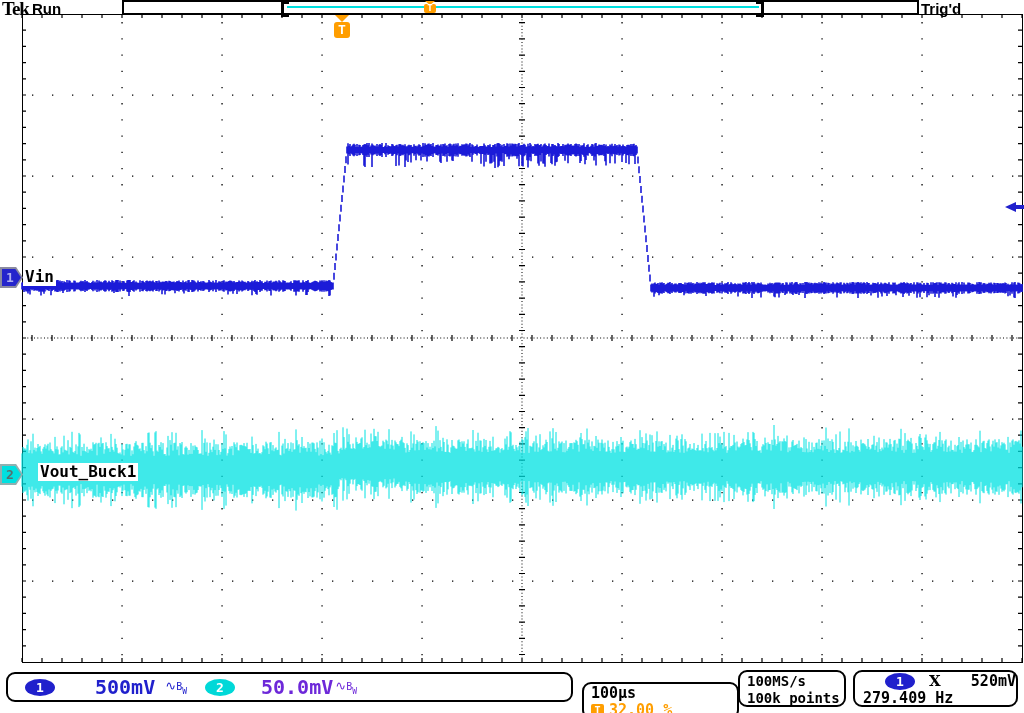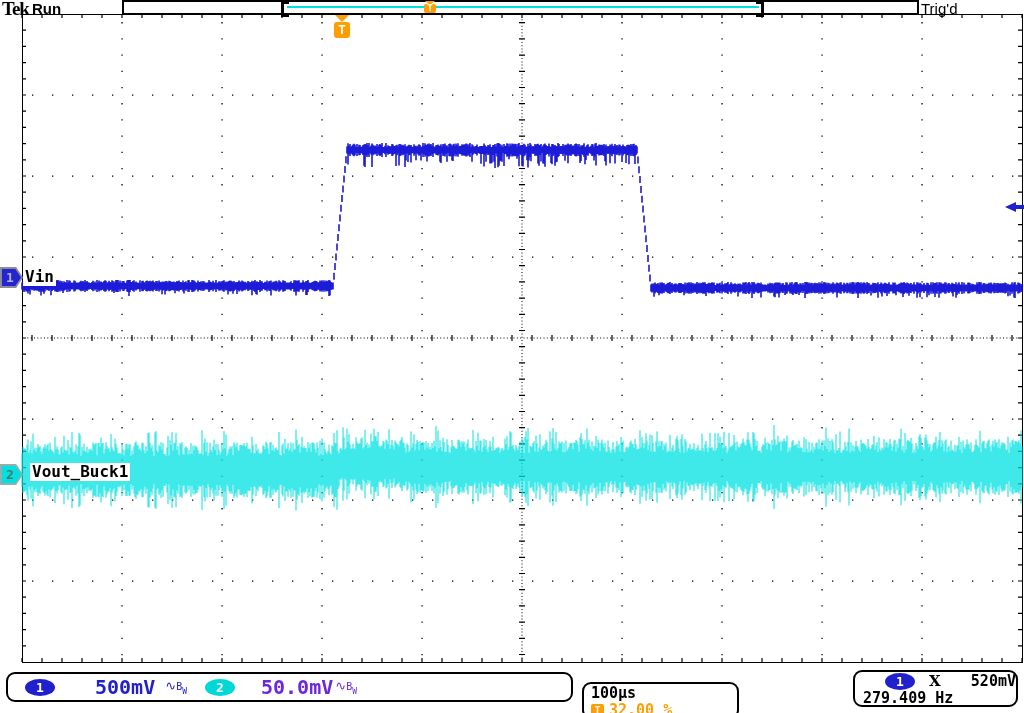--- a/index.html
+++ b/index.html
@@ -4,21 +4,21 @@
 <style>
   html,body{margin:0;padding:0;background:#fff;}
   .screen{position:relative;width:1024px;height:713px;background:#ffffff;overflow:hidden;
           font-family:"DejaVu Sans Mono",monospace;-webkit-font-smoothing:none;}
   .abs{position:absolute;}
   
   .tek-logo{left:2px;top:-2px;font-family:"Liberation Serif",serif;font-weight:bold;
             font-size:19px;letter-spacing:-1px;color:#000;}
   .run-status{left:32px;top:0px;font-family:"Liberation Sans",sans-serif;font-weight:bold;
               font-size:15px;color:#000;}
-  .trigd-status{left:921px;top:0px;font-family:"Liberation Sans",sans-serif;font-weight:normal;
+  .trigd-status{left:921px;top:0px;font-family:"Liberation Sans",sans-serif;font-weight:bold;
                 font-size:15px;color:#000;}
   .record-bar{left:122px;top:0px;width:793px;height:11px;border:2px solid #000;background:#fff;}
   .rb-bracket{position:absolute;top:0;width:5px;height:11px;}
   .rb-bracket.open{left:157px;border-left:3px solid #000;border-top:2px solid #000;border-bottom:2px solid #000;}
   .rb-bracket.close{left:632px;border-right:3px solid #000;border-top:2px solid #000;border-bottom:2px solid #000;}
   .rb-wave{position:absolute;left:163px;top:4px;width:472px;height:2px;background:#00e0e0;}
   .rb-trig{position:absolute;left:300px;top:-1px;width:12px;height:12px;}
   .rb-trig .tri{position:absolute;left:1px;top:0;width:0;height:0;
                 border-left:5px solid transparent;border-right:5px solid transparent;border-top:4px solid #ff9e00;}
   .rb-trig .tee{position:absolute;left:0px;top:3px;width:12px;height:9px;background:#ff9e00;border-radius:2px;
@@ -34,21 +34,21 @@
   .ch-marker .outer{position:absolute;inset:0;clip-path:polygon(0 0,70% 0,100% 50%,70% 100%,0 100%);}
   .ch-marker .inner{position:absolute;inset:2px;clip-path:polygon(0 0,70% 0,100% 50%,70% 100%,0 100%);
                     font-weight:bold;font-size:13px;line-height:17px;text-align:left;padding-left:4px;box-sizing:border-box;}
   .ch1m .outer{background:#8a8aa0;}
   .ch1m .inner{background:#2525cc;color:#b0b0f0;}
   .ch2m .outer{background:#90b0b0;}
   .ch2m .inner{background:#00e0e0;color:#557070;}
   
   .wf-label{background:#fff;color:#000;font-weight:bold;font-size:16px;padding:0 2px;line-height:18px;text-align:right;}
   .vin-label{left:23px;top:268px;}
-  .vout-label{left:30px;top:463px;}
+  .vout-label{left:38px;top:463px;}
   
   .rbox{border:2px solid #000;border-radius:9px;background:#fff;box-sizing:border-box;}
   .box-ch{left:6px;top:672px;width:567px;height:30px;display:flex;align-items:center;}
   .ellipse{width:30px;height:17px;border-radius:50%;color:#fff;font-weight:bold;font-size:13px;
            line-height:17px;text-align:center;flex:none;}
   .ellipse.c1{background:#2020cc;}
   .ellipse.c2{background:#00d8d8;}
   .scale-text{font-weight:bold;font-size:20px;}
   .c1t{color:#2020cc;}
   .c2t{color:#6d28d9;}
@@ -126,20 +126,24 @@
   </div>
 
   <div class="abs rbox box-hor">
     <div class="rrow">100µs</div>
     <div class="rrow orange">
       <span class="tbadge">T</span>
       <span>32.00 %</span>
     </div>
   </div>
 
+  <div class="abs rbox box-acq">
+    <div class="rrow" style="font-size:14px">100MS/s</div>
+    <div class="rrow" style="font-size:14px">100k points</div>
+  </div>
 
   <div class="abs rbox box-trig">
     <div class="rrow">
       <div class="ellipse c1" style="margin-left:22px">1</div>
       <span class="slope">X</span>
       <span class="level-val">520mV</span>
     </div>
     <div class="rrow">279.409 Hz</div>
   </div>
 

